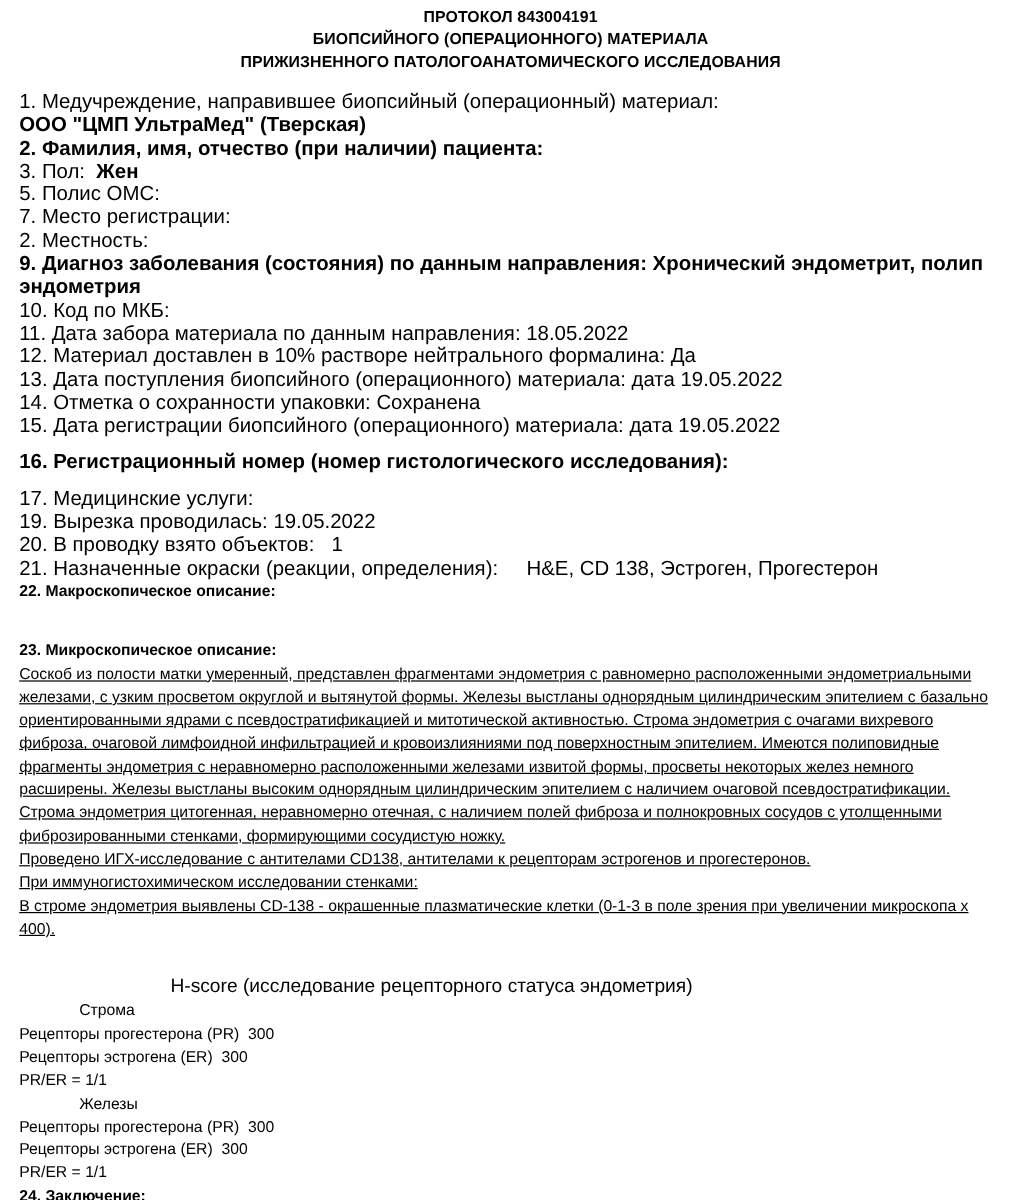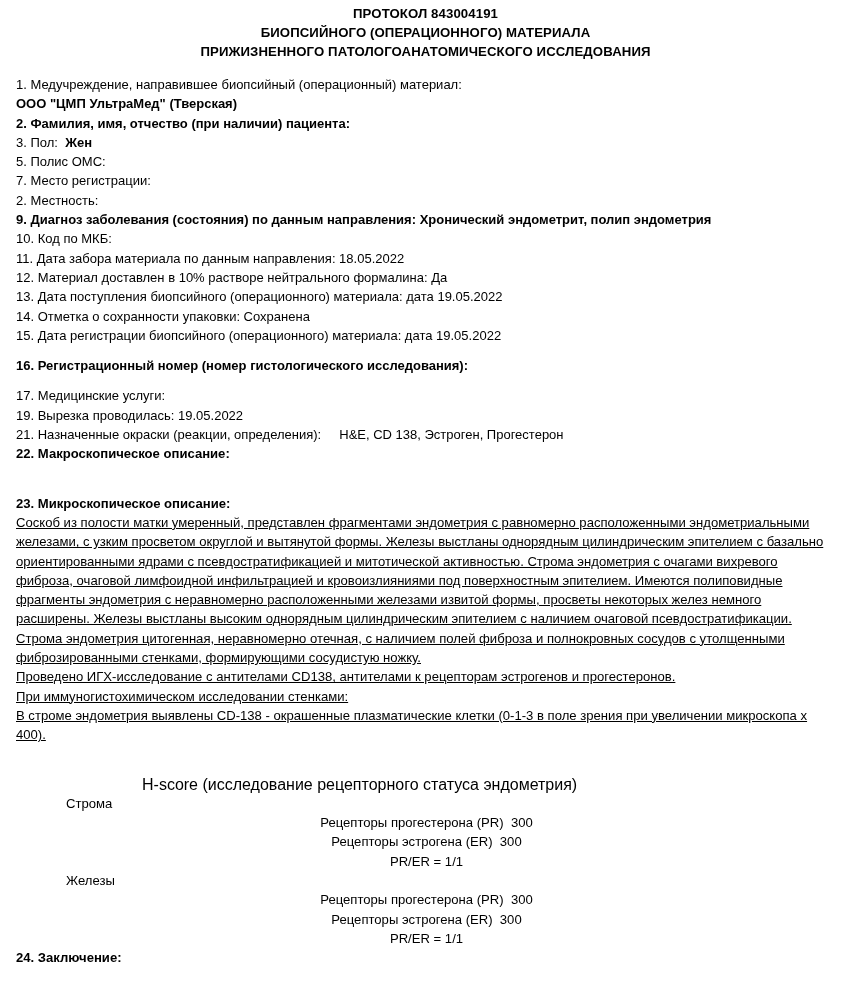--- a/index.html
+++ b/index.html
@@ -31,21 +31,21 @@
   }
   .doc-title .line {
     white-space: nowrap;
   }
 
   
   .fields {
     margin-top: 14px;
   }
   .field {
-    font-size: 13px;
+    font-size: 17px;
     line-height: 19.3px;
     white-space: pre-wrap;
     padding-left: 2px;
   }
   .field.bold  { font-weight: bold; padding-left: 2px; }
   .field .val-bold { font-weight: bold; }
   .spacer-line { height: 19px; }
   .spacer-half { height: 11px; }
 
   
@@ -75,21 +75,20 @@
   .hscore-group {
     font-size: 13.1px;
     line-height: 19.3px;
     padding-left: 52px;
   }
   .hscore-row {
     font-size: 13.1px;
     line-height: 19.3px;
     padding-left: 2px;
     white-space: pre;
-    text-align: center;
   }
 </style>
 </head>
 <body>
 
 <div class="page">
 
   <div class="doc-title">
     <div class="line">ПРОТОКОЛ 843004191</div>
     <div class="line">БИОПСИЙНОГО (ОПЕРАЦИОННОГО) МАТЕРИАЛА</div>
@@ -121,20 +120,21 @@
     <div class="spacer-half"></div>
 
     <div class="field bold">16. Регистрационный номер (номер гистологического исследования):</div>
 
     <div class="spacer-half"></div>
 
     <div class="field">17. Медицинские услуги:</div>
 
 
     <div class="field">19. Вырезка проводилась: 19.05.2022</div>
+    <div class="field">20. В проводку взято объектов:   1</div>
     <div class="field">21. Назначенные окраски (реакции, определения):     H&amp;E, CD 138, Эстроген, Прогестерон</div>
 
     <div class="section-head">22. Макроскопическое описание:</div>
   </div>
 
   <div class="spacer-line"></div>
   <div class="spacer-half"></div>
 
   <div>
     <div class="section-head">23. Микроскопическое описание:</div>

